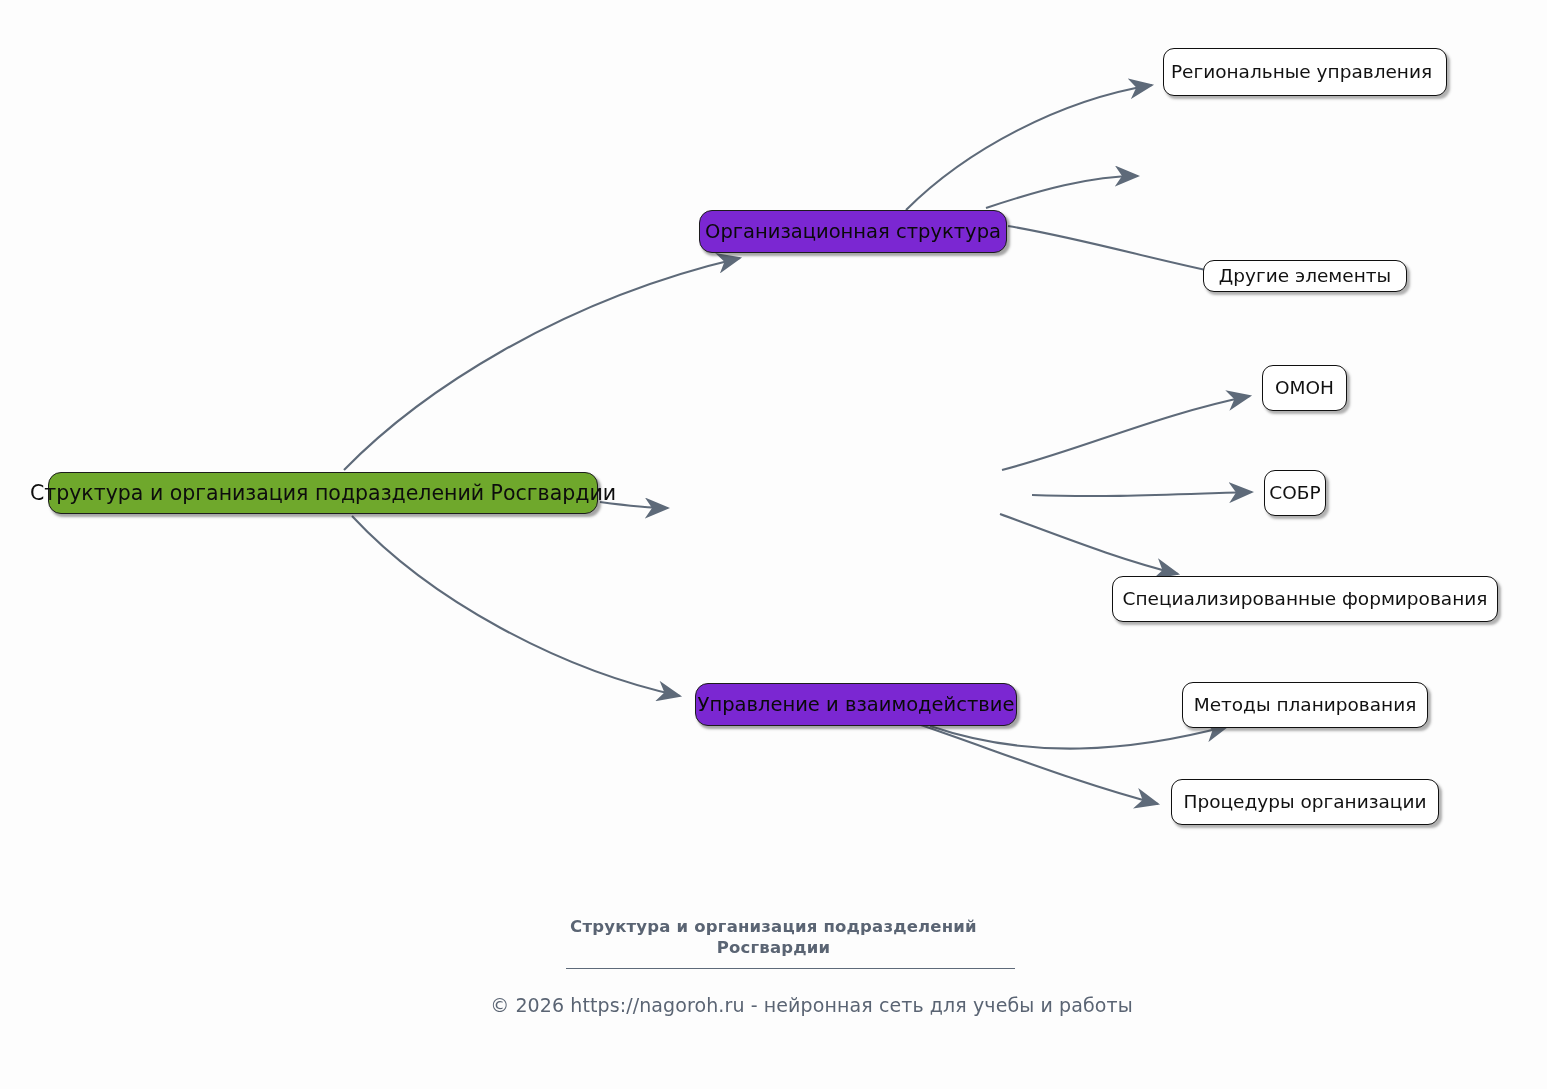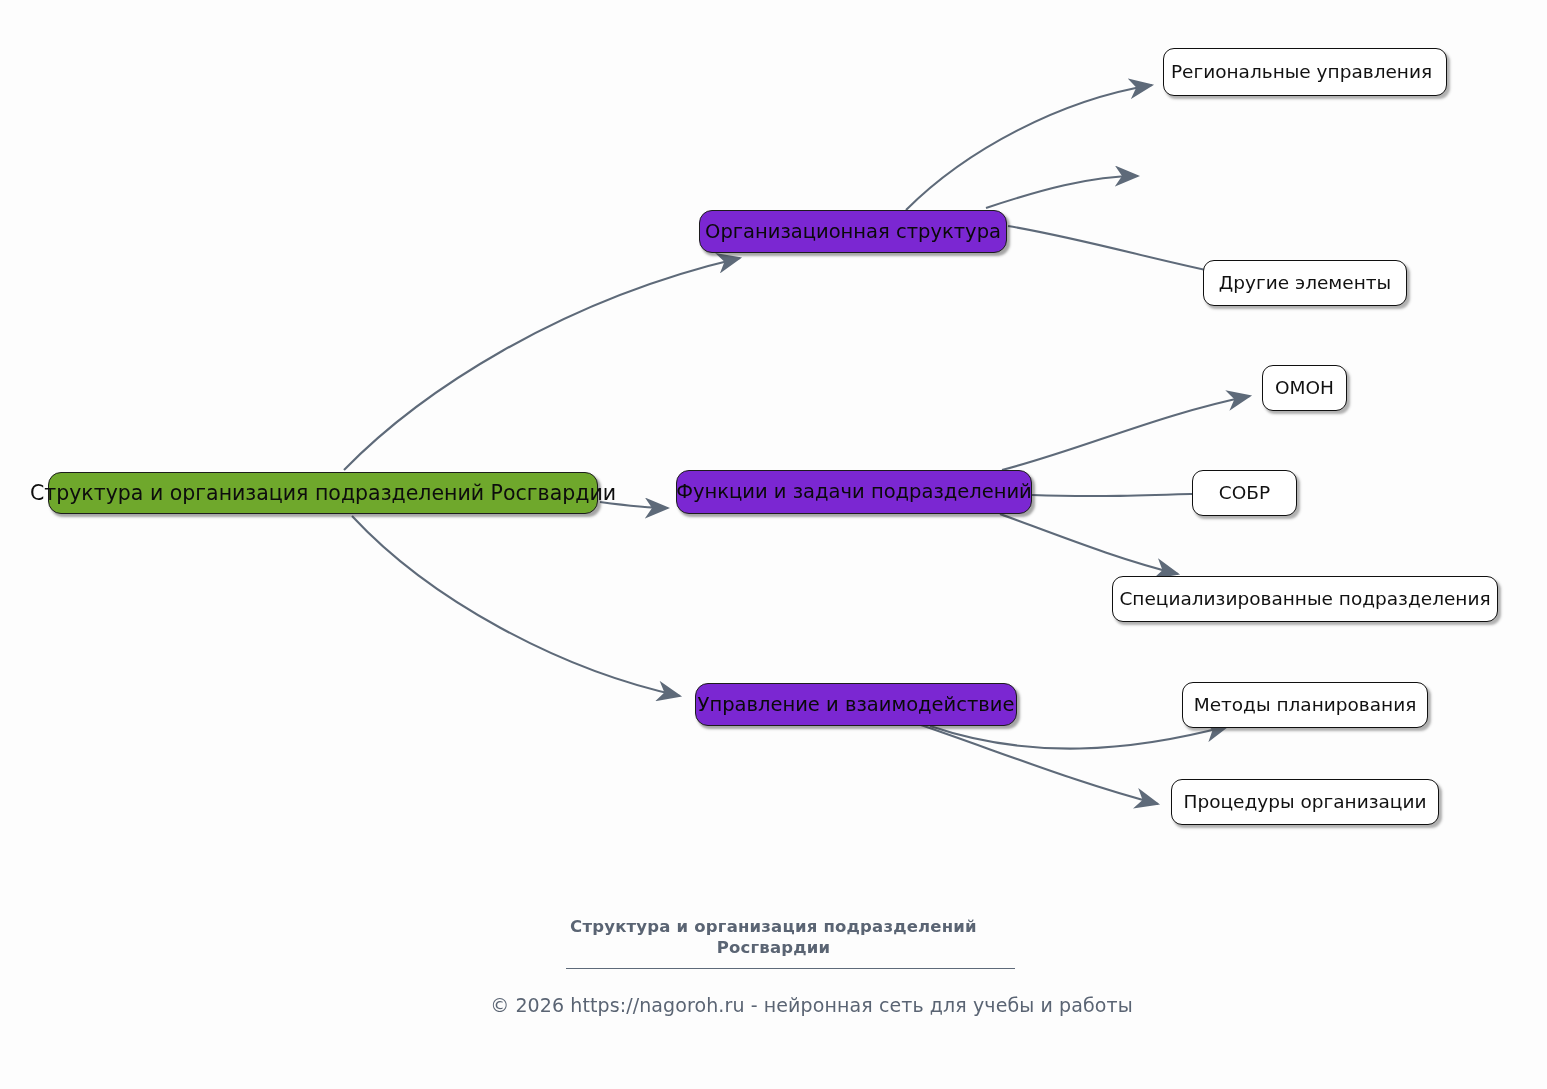--- a/index.html
+++ b/index.html
@@ -136,29 +136,28 @@
     </g>
   </svg>
 
   <div class="node node-root" style="left:48px; top:472px; width:550px; height:42px;">Структура и организация подразделений Росгвардии</div>
 
   <div class="node node-branch" style="left:699px; top:210px; width:308px; height:43px;">Организационная структура</div>
 
   <div class="node node-leaf" style="left:1163px; top:48px; width:284px; height:48px;padding-left:7px;">Региональные управления</div>
 
 
-  <div class="node node-leaf" style="left:1203px; top:260px; width:204px; height:46px;">Другие элементы</div>
+  <div class="node node-leaf" style="left:1203px; top:260px; width:204px; height:32px;">Другие элементы</div>
 
-  <div class="node node-branch" style="left:676px; top:470px; width:356px; height:44px;">Функции и задачи подразделений</div>
 
   <div class="node node-leaf" style="left:1262px; top:365px; width:85px; height:46px;">ОМОН</div>
 
-  <div class="node node-leaf" style="left:1192px; top:470px; width:105px; height:46px;">СОБР</div>
+  <div class="node node-leaf" style="left:1264px; top:470px; width:62px; height:46px;">СОБР</div>
 
-  <div class="node node-leaf" style="left:1112px; top:576px; width:386px; height:46px;">Специализированные подразделения</div>
+  <div class="node node-leaf" style="left:1112px; top:576px; width:386px; height:46px;">Специализированные формирования</div>
 
   <div class="node node-branch" style="left:695px; top:683px; width:322px; height:43px;">Управление и взаимодействие</div>
 
   <div class="node node-leaf" style="left:1182px; top:682px; width:246px; height:46px;">Методы планирования</div>
 
   <div class="node node-leaf" style="left:1171px; top:779px; width:268px; height:46px;">Процедуры организации</div>
 
   <div class="footer footer-title" style="position: absolute; top: 916px; white-space: normal; width: 430px; left: calc(50% - 215px);">Структура и организация подразделений Росгвардии</div>
 
   <div class="footer-rule"></div>

